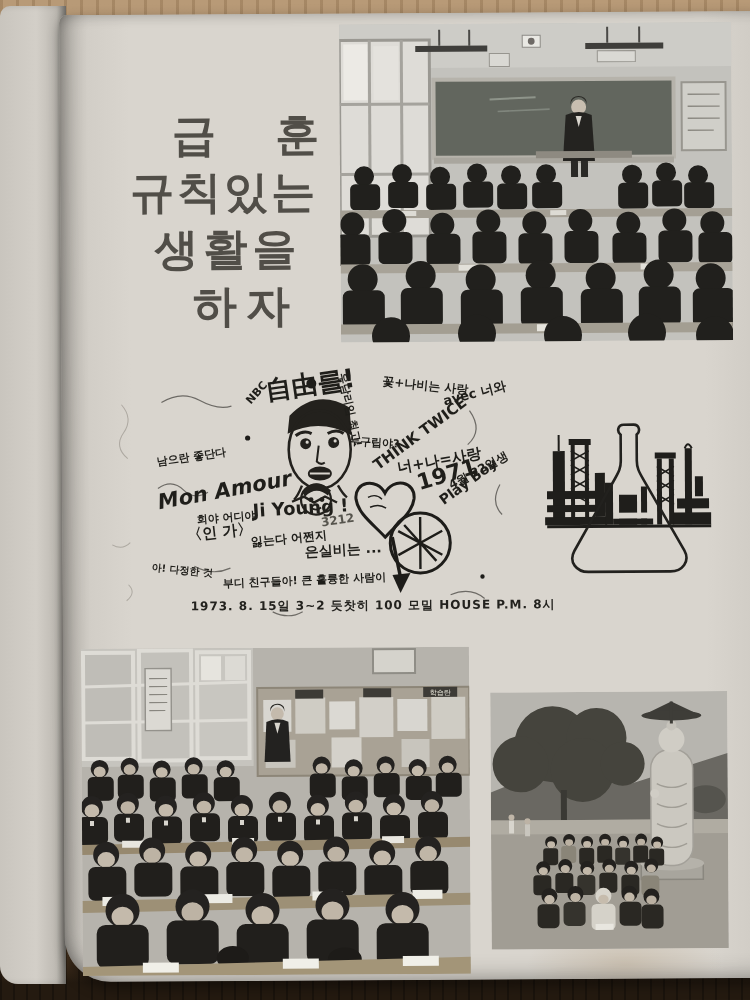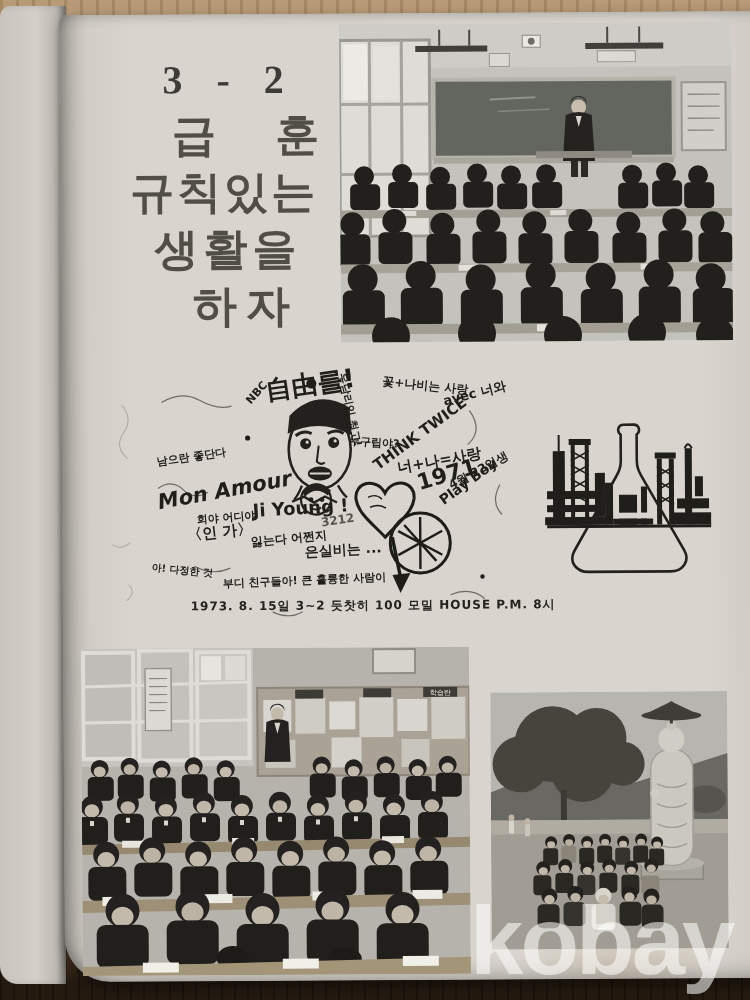--- a/index.html
+++ b/index.html
@@ -62,21 +62,20 @@
 </style>
 </head>
 <body>
 
 <div class="scene">
   <div class="wood-bottom"></div>
   <div class="left-page"></div>
 
   <div class="main-page">
 
-    <div class="class-label">3 - 2</div>
 
     <div class="motto">
       <div class="m-line m1">급 훈</div>
       <div class="m-line m2">규칙있는</div>
       <div class="m-line m3">생활을</div>
       <div class="m-line m4">하자</div>
     </div>
 
     <svg class="photo" style="left:280px; top:11px;" width="392" height="318" viewBox="0 0 392 318">
       <rect width="392" height="318" fill="#c3c2bd"></rect>
@@ -605,14 +604,13 @@
 
     <svg class="photo" style="left:30px; top:380px;" width="60" height="220" viewBox="0 0 60 220">
       <g stroke="#a29e96" stroke-width="1" fill="none" opacity=".8">
         <path d="M30,10 q12,14 2,28 q-10,14 4,26"></path>
         <path d="M20,150 q10,6 18,-2"></path>
         <path d="M36,190 q8,8 -2,16"></path>
       </g>
     </svg>
   </div>
 
-  <div class="watermark">kobay</div>
 </div>
 
 </body></html>

